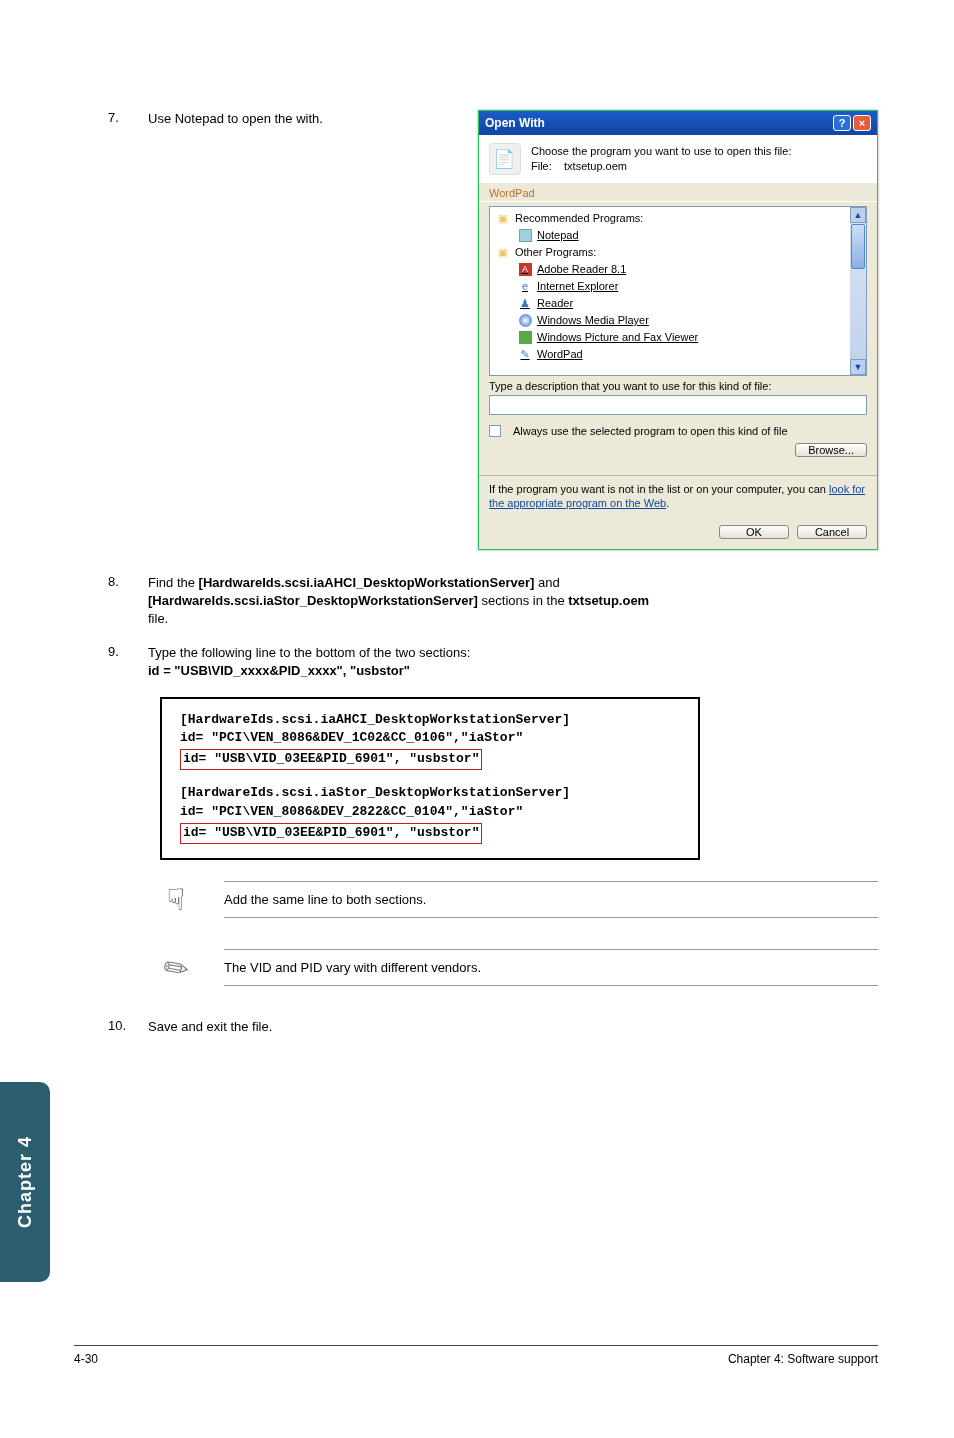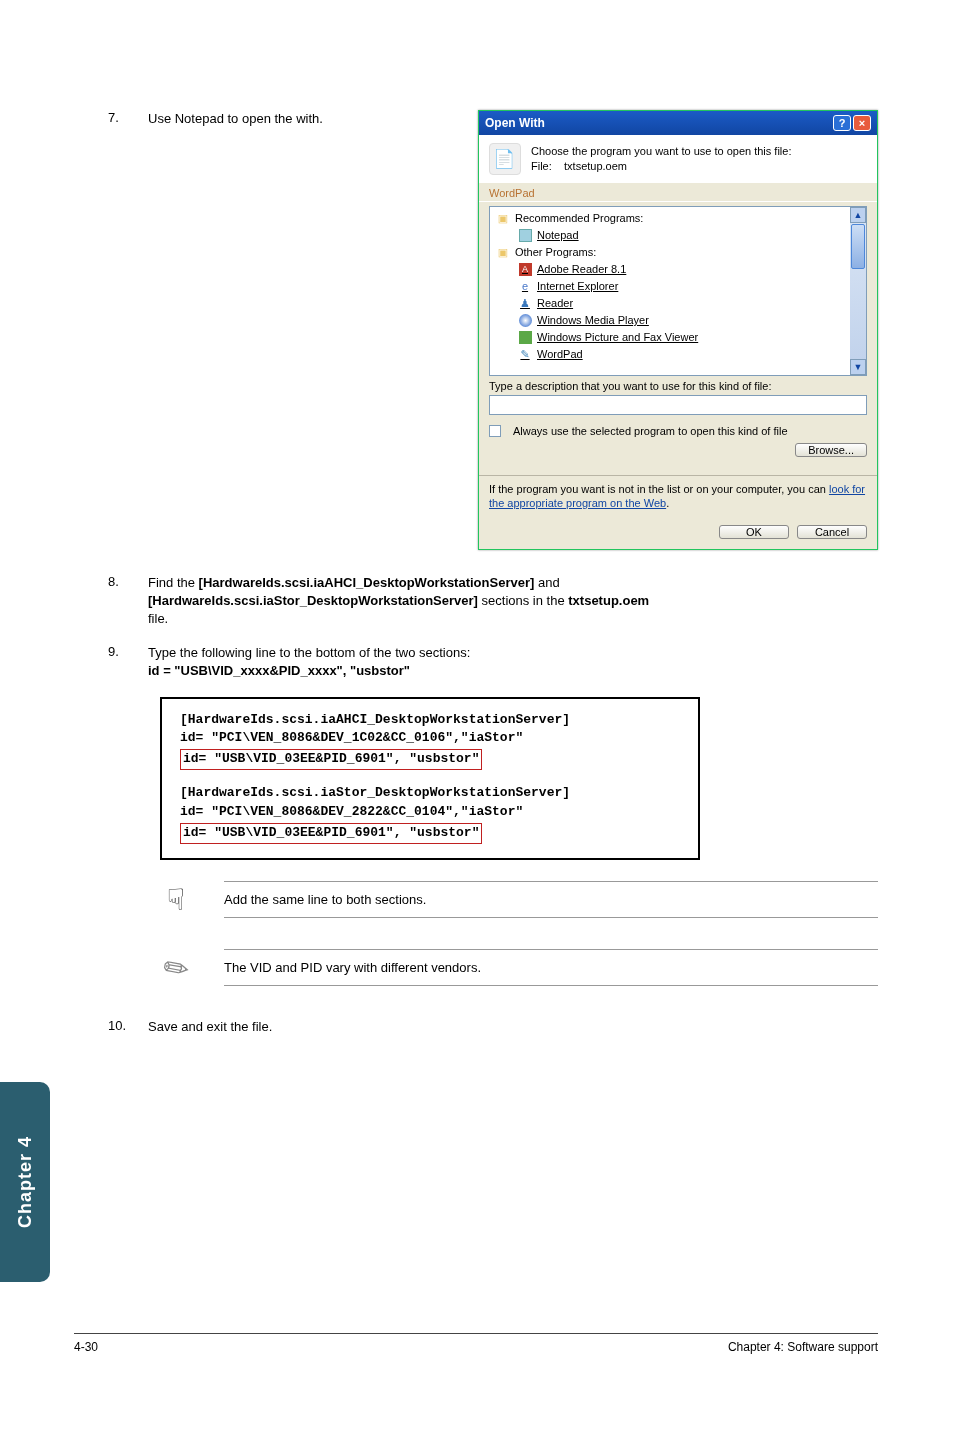--- a/index.html
+++ b/index.html
@@ -187,21 +187,21 @@
       display:flex; align-items:center; justify-content:center;
     }
     .side-tab span{
       writing-mode: vertical-rl;
       transform: rotate(180deg);
       font-weight: bold;
       font-size: 18px;
       letter-spacing: 1px;
     }
     .footer {
-      position:absolute; bottom: 84px; left: 74px; right: 76px;
+      position:absolute; bottom: 72px; left: 74px; right: 76px;
       border-top: 1px solid #444;
       padding-top: 6px;
       display:flex; justify-content:space-between;
       font-size: 12px;
     }
   </style>
 </head>
 <body>
 
 <div class="page-content">

